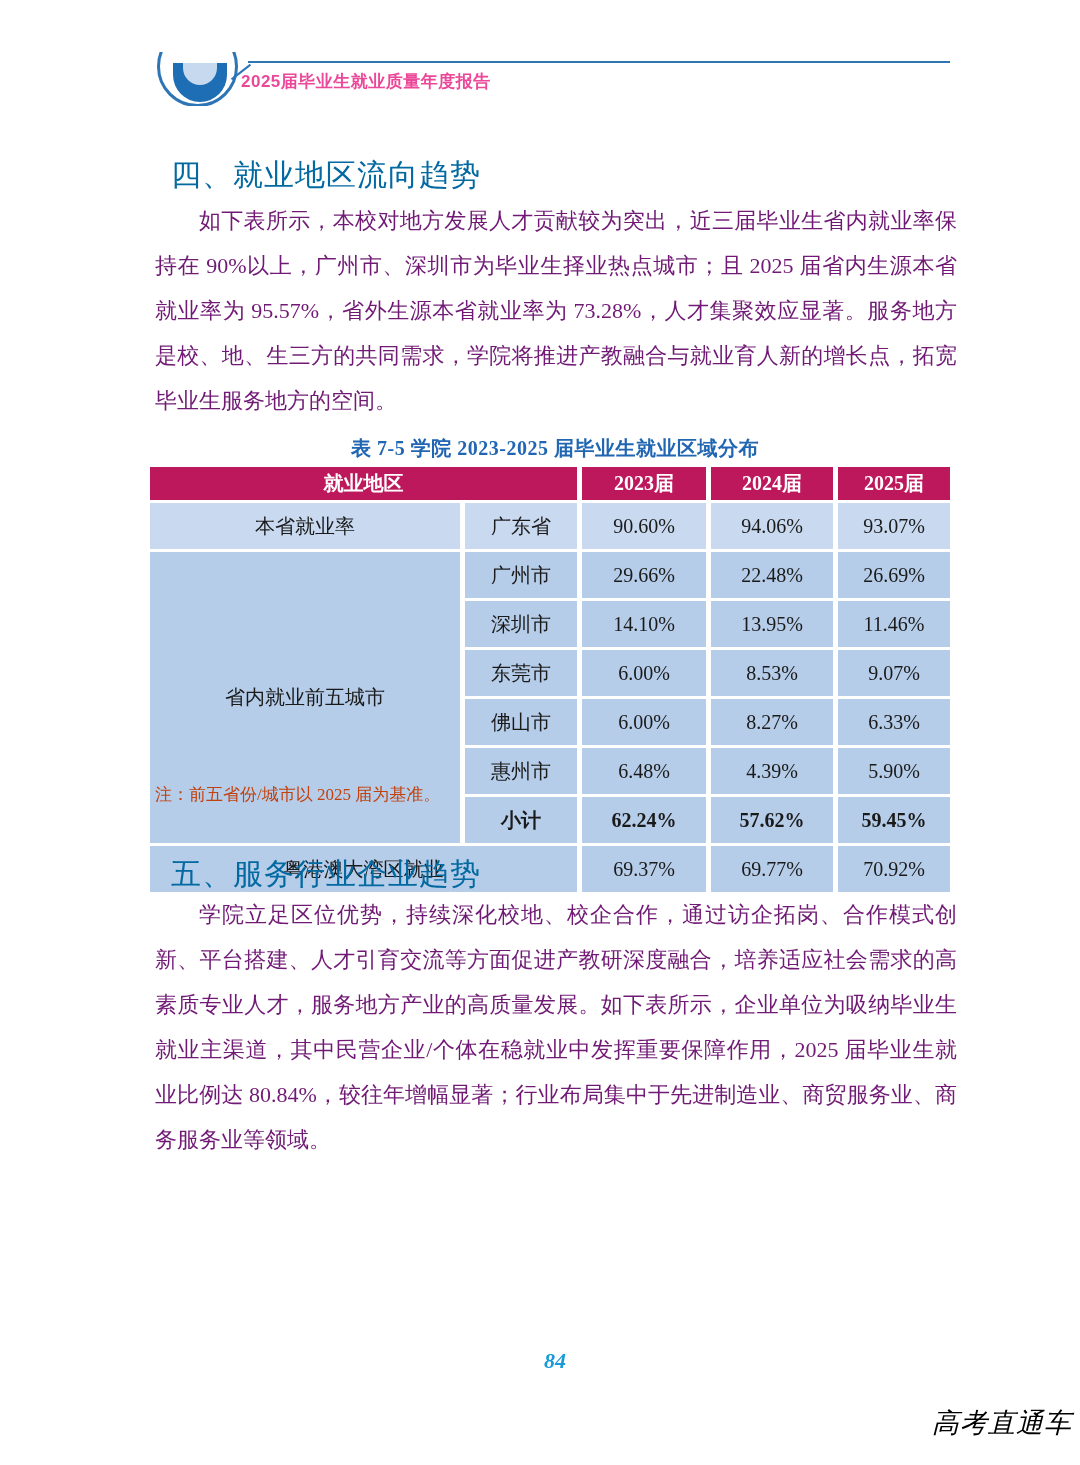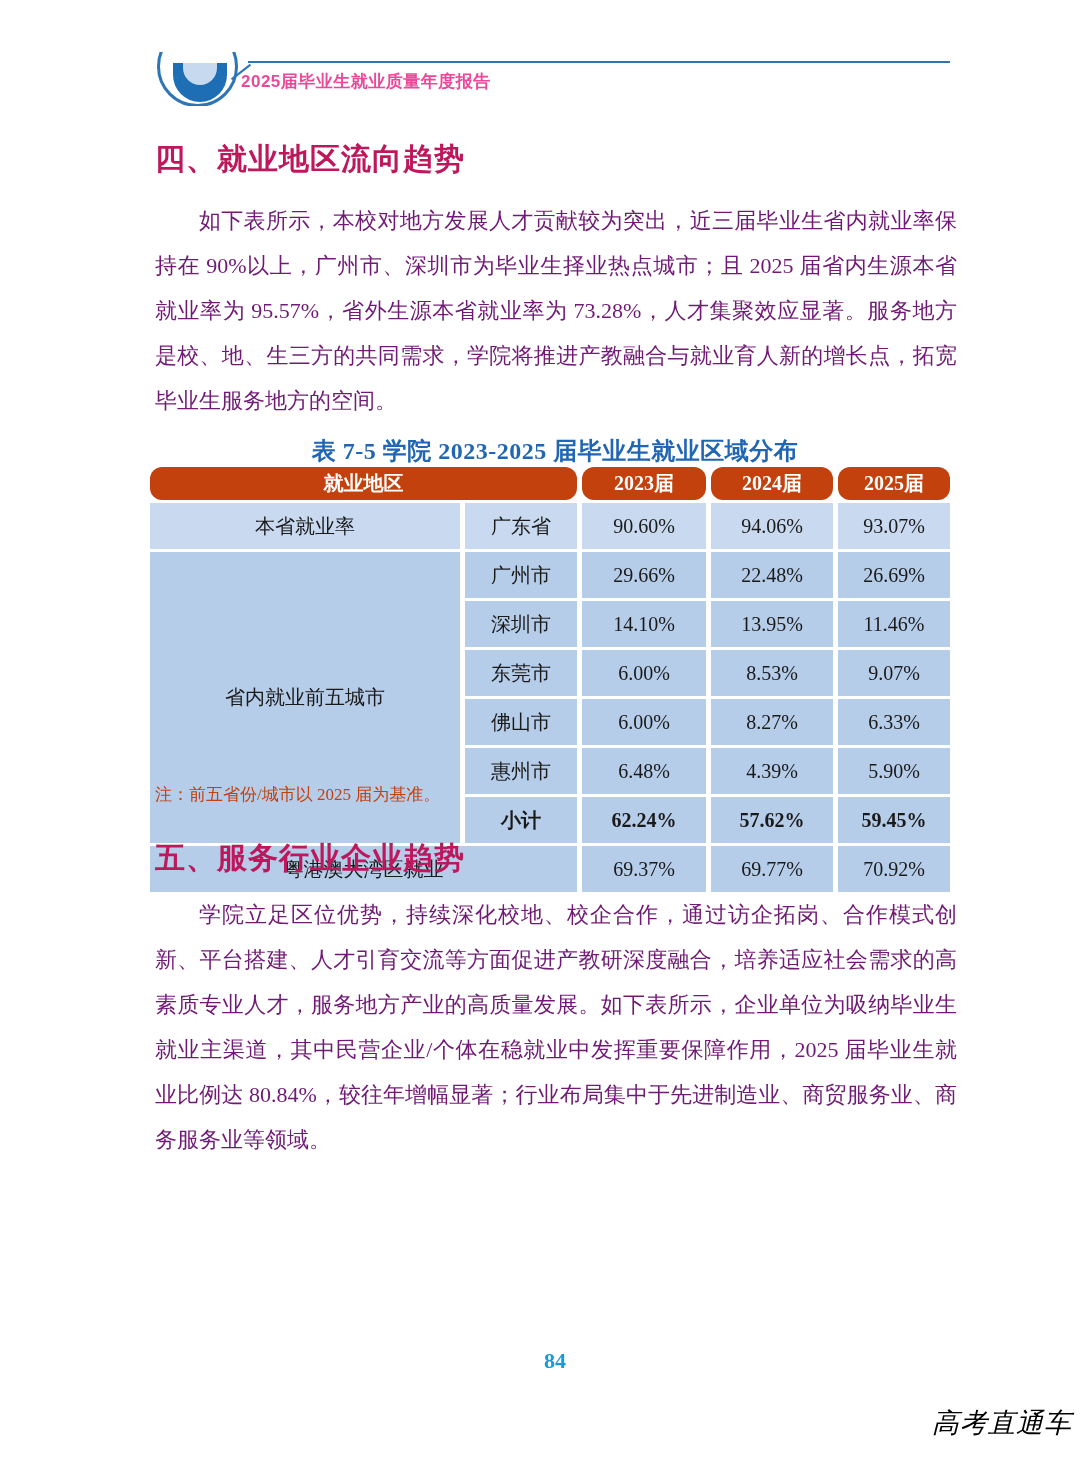--- a/index.html
+++ b/index.html
@@ -49,73 +49,72 @@
     position: absolute; left: 241px; top: 70px;
     font-family: "Liberation Sans", "DejaVu Sans", sans-serif;
     font-size: 17px; font-weight: 600; color: #ec4899;
     letter-spacing: 0.5px;
   }
 
   
   .sec-heading {
     position: absolute; left: 155px;
     font-family: "Liberation Sans", "DejaVu Sans", sans-serif;
-    font-size: 30px; font-weight: 700; color: #be185d;
-    letter-spacing: 1px; margin: 0;
+    font-size: 30px; font-weight: 400; color: #0369a1;
+    letter-spacing: 1px; margin: 16px;
   }
   #sec4-heading { top: 139px; }
   #sec5-heading { top: 838px; }
 
   
   .body-para {
     position: absolute; left: 155px; width: 802px;
     font-size: 22px; line-height: 45px;
     text-align: justify; text-justify: inter-ideograph;
     text-indent: 2em; margin: 0; color: #701a75;
   }
   #para1 { top: 198px; }
   #para2 { top: 892px; }
 
   
   .table-caption {
     position: absolute; left: 155px; top: 435px; width: 800px;
     text-align: center;
-    font-size: 24px; font-weight: 700; color: #2166b2;
+    font-size: 20px; font-weight: 700; color: #2166b2;
     letter-spacing: 0.5px;
   }
   table.region-table {
     position: absolute; left: 145px; top: 464px;
     width: 810px;
     border-collapse: separate; border-spacing: 5px 3px;
     table-layout: fixed;
     font-size: 20px;
   }
   .region-table th {
-    background: #c2410c; color: #ffffff;
+    background: #be185d; color: #ffffff;
     font-weight: 700; height: 33px;
     text-align: center; vertical-align: middle;
     padding: 0;
-    border-radius: 12px;
   }
   .region-table td {
     height: 46px; text-align: center; vertical-align: middle;
     background: #b6cdea; color: #1a1a1a; padding: 0;
   }
   .region-table tr.row-first td { background: #c9daf0; }
   .region-table tr.row-subtotal td { font-weight: 700; }
   .table-note {
     position: absolute; left: 155px; top: 783px;
     font-size: 17px; color: #c2410c;
   }
 
   
   .page-number {
     position: absolute; left: 155px; top: 1348px; width: 800px;
     text-align: center;
-    font-size: 22px; font-weight: 700; color: #189bd8;
+    font-size: 22px; font-weight: 700; color: #189bd8; font-style: italic;
   }
   .watermark {
     position: absolute; right: 8px; top: 1405px;
     font-size: 27px; color: #000000;
     letter-spacing: 1px;
     font-style: italic;
   }
 </style>
 </head>
 <body>

